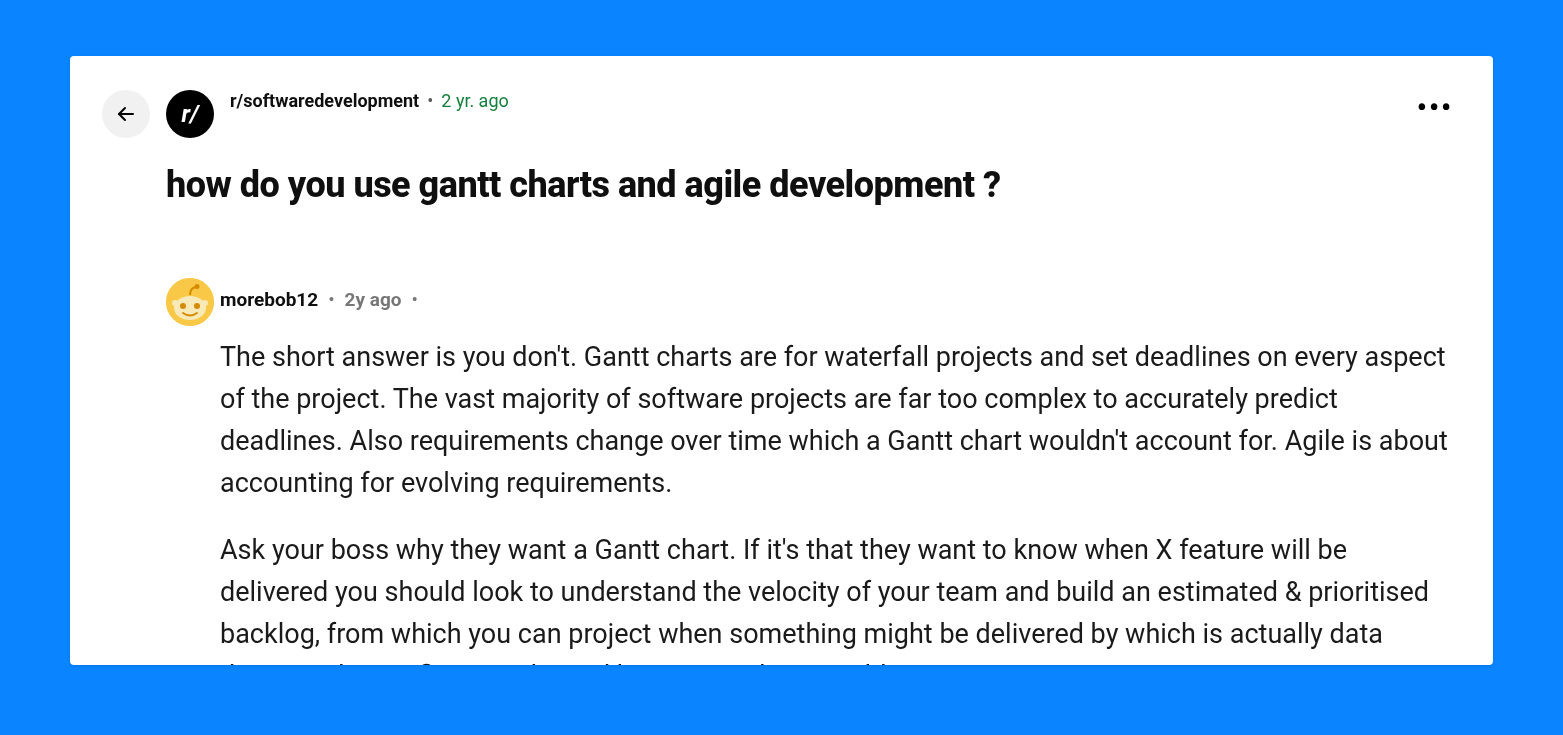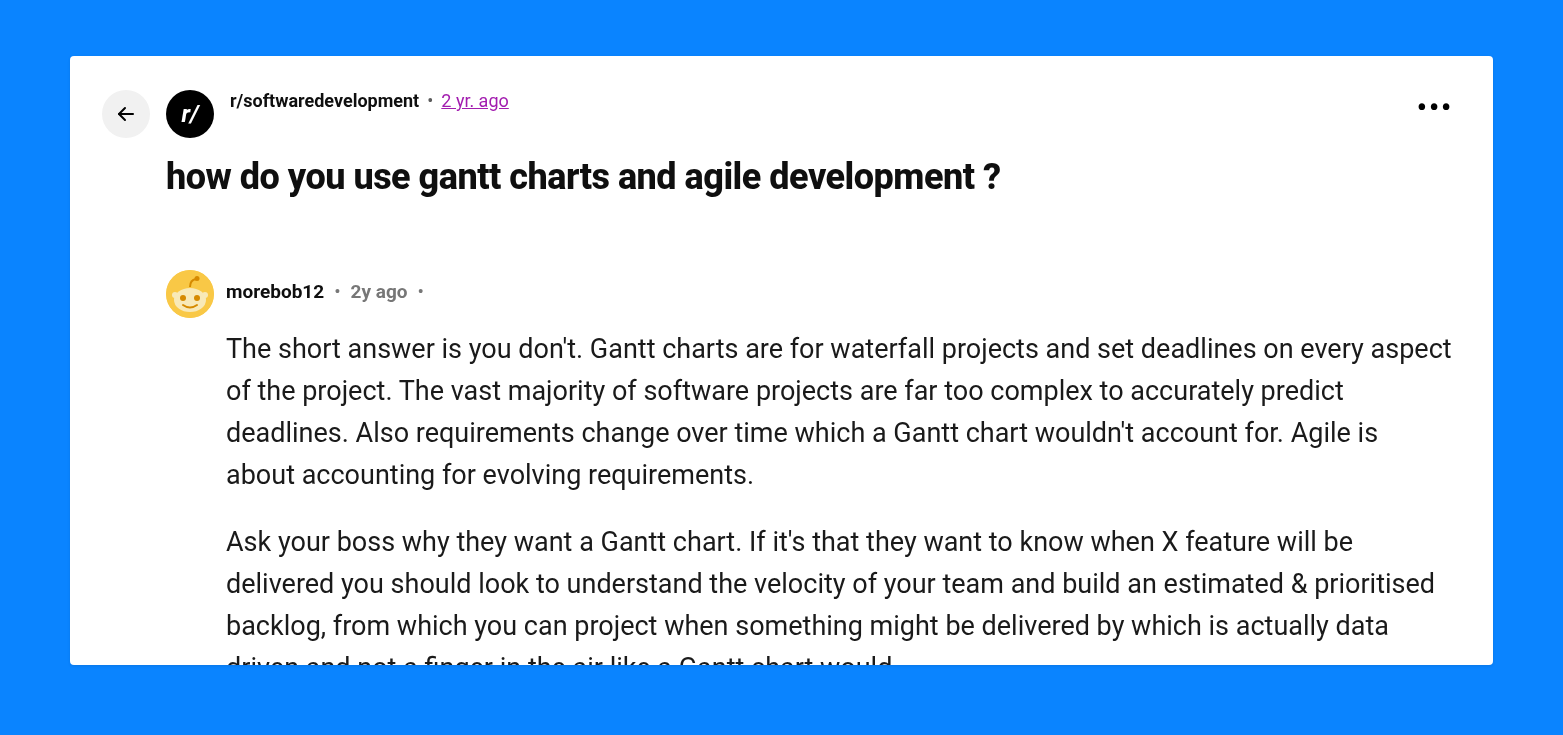--- a/index.html
+++ b/index.html
@@ -79,48 +79,47 @@
     }
     .subreddit-link {
       font-weight: 700;
       color: #0f0f0f;
       cursor: pointer;
     }
     .sep {
       color: #5c5c5c;
     }
     .post-age {
-      color: #a21caf;
-      text-decoration: underline;
+      color: #15803d;
     }
     .author {
       font-size: 18px;
       color: #5c5c5c;
       cursor: pointer;
     }
     .more-btn {
       font-size: 28px;
       font-weight: 700;
       letter-spacing: 2px;
       cursor: pointer;
       align-self: flex-start;
       line-height: 1;
       padding-top: 4px;
     }
     .post-title {
       font-size: 36px;
       font-weight: 800;
       color: #0f0f0f;
-      margin-top: 18px;
+      margin-top: 26px;
       margin-left: 64px;
       letter-spacing: -0.5px;
     }
     .comment {
       display: flex;
-      gap: 12px;
+      gap: 6px;
       margin-top: 72px;
       margin-left: 64px;
     }
     .comment-avatar {
       width: 48px;
       height: 48px;
       border-radius: 50%;
       background: #f9c846;
       flex-shrink: 0;
       position: relative;

